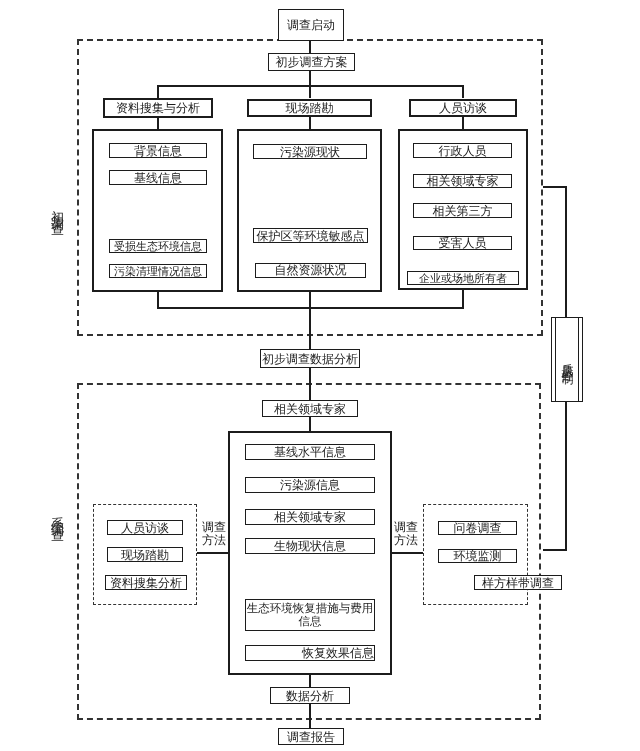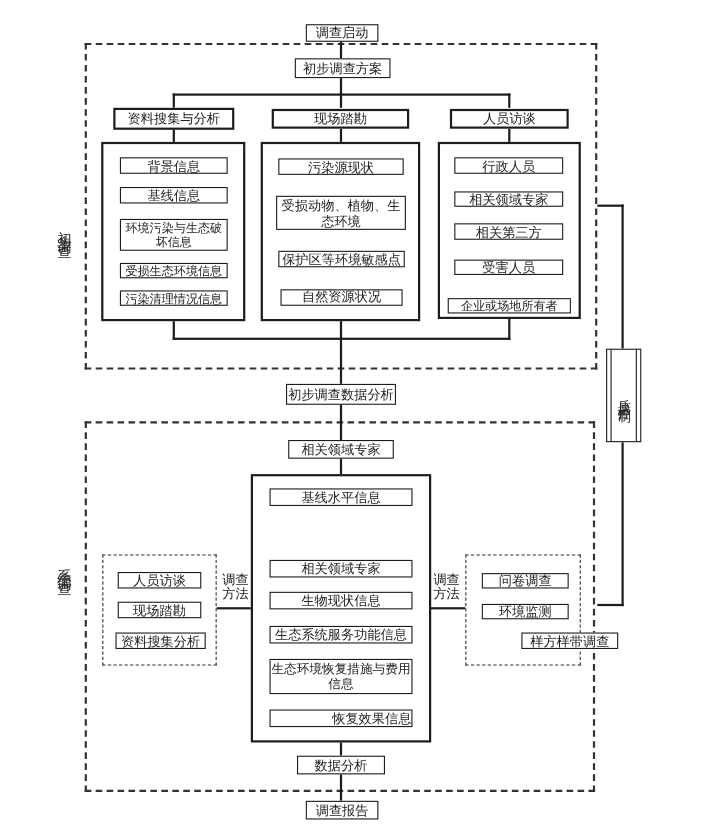--- a/index.html
+++ b/index.html
@@ -74,21 +74,21 @@
   <div class="vline" style="left:309px;top:703px;width:2px;height:25px;"></div>
 
   <div class="hline" style="left:197px;top:552px;width:31px;height:2px;"></div>
   <div class="hline" style="left:391px;top:552px;width:32px;height:2px;"></div>
 
   <div class="hline" style="left:543px;top:186px;width:24px;height:2px;"></div>
   <div class="vline" style="left:565px;top:186px;width:2px;height:131px;"></div>
   <div class="vline" style="left:565px;top:402px;width:2px;height:149px;"></div>
   <div class="hline" style="left:543px;top:549px;width:24px;height:2px;"></div>
 
-  <div class="box" style="left:278px;top:22px;width:66px;height:16px;">
+  <div class="box" style="left:278px;top:9px;width:66px;height:32px;">
     <span>调查启动</span>
   </div>
   <div class="box" style="left:268px;top:53px;width:87px;height:18px;">
     <span>初步调查方案</span>
   </div>
 
   <div class="vtext" style="left:48px;top:200px;height:64px;">初步调查</div>
   <div class="vtext" style="left:48px;top:506px;height:64px;">系统调查</div>
 
   <div class="box bold-border" style="left:103px;top:98px;width:110px;height:20px;">
@@ -104,35 +104,29 @@
   <div class="container" style="left:92px;top:129px;width:131px;height:163px;"></div>
   <div class="container" style="left:237px;top:129px;width:145px;height:163px;"></div>
   <div class="container" style="left:398px;top:129px;width:130px;height:161px;"></div>
 
   <div class="box" style="left:109px;top:143px;width:98px;height:15px;">
     <span>背景信息</span>
   </div>
   <div class="box" style="left:109px;top:170px;width:98px;height:15px;">
     <span>基线信息</span>
   </div>
-  <div class="box fs11" style="left:109px;top:199px;width:98px;height:29px;">
-    <span>环境污染与生态破坏信息</span>
-  </div>
   <div class="box fs11" style="left:109px;top:239px;width:98px;height:14px;">
     <span>受损生态环境信息</span>
   </div>
   <div class="box fs11" style="left:109px;top:264px;width:98px;height:14px;">
     <span>污染清理情况信息</span>
   </div>
 
   <div class="box" style="left:253px;top:144px;width:114px;height:15px;">
     <span>污染源现状</span>
-  </div>
-  <div class="box" style="left:251px;top:178px;width:118px;height:31px;">
-    <span>受损动物、植物、生态环境</span>
   </div>
   <div class="box" style="left:253px;top:228px;width:115px;height:15px;">
     <span>保护区等环境敏感点</span>
   </div>
   <div class="box" style="left:255px;top:263px;width:111px;height:15px;font-family:Liberation Mono, monospace;">
     <span>自然资源状况</span>
   </div>
 
   <div class="box" style="left:413px;top:143px;width:99px;height:15px;">
     <span>行政人员</span>
@@ -161,28 +155,28 @@
   </div>
   <div class="box" style="left:262px;top:400px;width:96px;height:17px;">
     <span>相关领域专家</span>
   </div>
 
   <div class="container" style="left:228px;top:431px;width:164px;height:244px;"></div>
 
   <div class="box" style="left:245px;top:444px;width:130px;height:16px;">
     <span>基线水平信息</span>
   </div>
+  <div class="box" style="left:245px;top:477px;width:130px;height:16px;">
+    <span>污染源信息</span>
+  </div>
   <div class="box" style="left:245px;top:509px;width:130px;height:16px;">
     <span>相关领域专家</span>
   </div>
   <div class="box" style="left:245px;top:538px;width:130px;height:16px;">
     <span>生物现状信息</span>
-  </div>
-  <div class="box" style="left:245px;top:569px;width:130px;height:16px;">
-    <span>生态系统服务功能信息</span>
   </div>
   <div class="box fs115" style="left:245px;top:599px;width:130px;height:32px;">
     <span>生态环境恢复措施与费用信息</span>
   </div>
   <div class="box" style="left:245px;top:645px;width:130px;height:16px;justify-content:flex-end;">
     <span>恢复效果信息</span>
   </div>
 
   <div class="dashed dashed-thin" style="left:93px;top:504px;width:104px;height:101px;"></div>
   <div class="box" style="left:107px;top:520px;width:76px;height:15px;">

